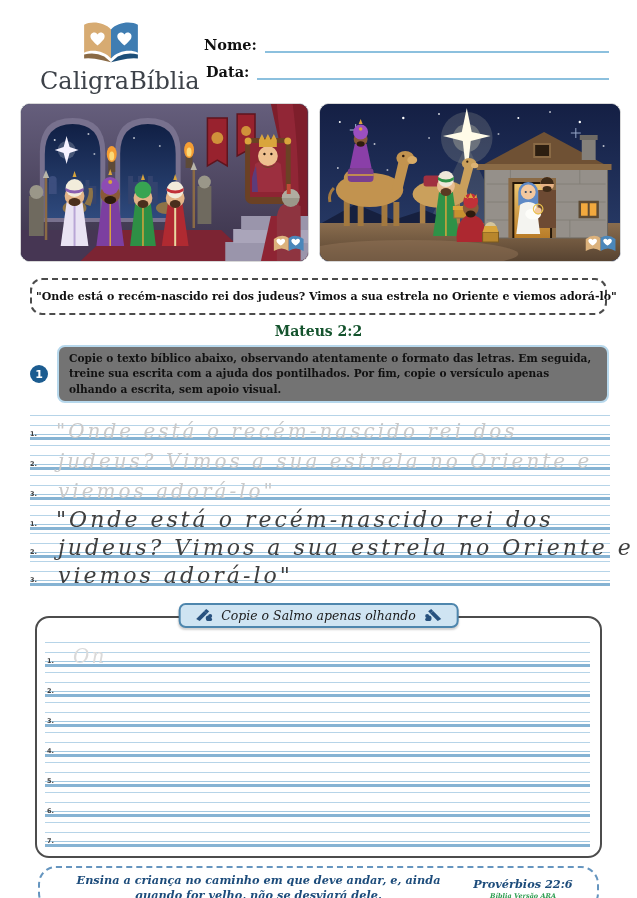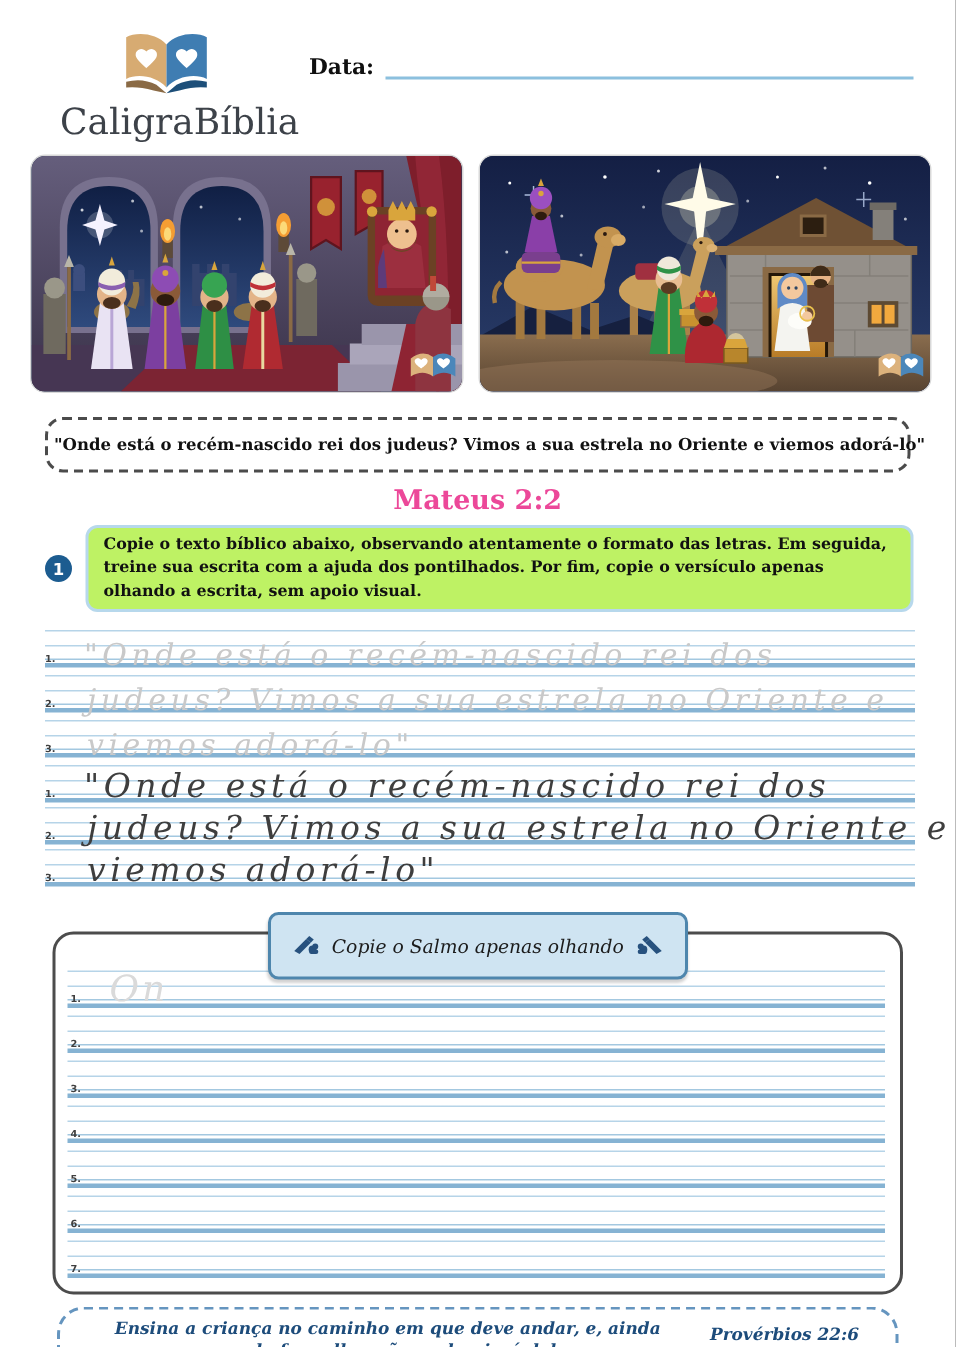--- a/index.html
+++ b/index.html
@@ -20,27 +20,27 @@
   
   .images-row{display:flex;gap:10px;margin:8px 16px 0 20px;}
   .img-card{height:157px;border-radius:10px;overflow:hidden;border:1px solid #d8d8d8;background:#1c2b4e;}
   .img-card.left{width:289px;}
   .img-card.right{width:303px;}
   .img-card svg{display:block;width:100%;height:100%;}
 
   
   .quote-box{margin:16px 30px 0;border:2px dashed #4b4b4b;border-radius:12px;padding:10px 4px;
              text-align:center;font-weight:bold;font-size:11px;white-space:nowrap;color:#111;}
-  .verse-ref{text-align:center;margin-top:8px;color:#ec4899;font-weight:bold;font-size:18px;}
+  .verse-ref{text-align:center;margin-top:8px;color:#14532d;font-weight:bold;font-size:14px;}
 
   
   .instruction{display:flex;align-items:center;gap:9px;margin:6px 28px 0 30px;}
   .badge{width:18px;height:18px;border-radius:50%;background:#1c5c90;color:#fff;flex:none;
          font:bold 11px "DejaVu Sans",sans-serif;display:flex;align-items:center;justify-content:center;}
-  .instr-box{flex:1;background:#bef264;border:2px solid #b7d8ec;border-radius:8px;padding:4px 10px;
+  .instr-box{flex:1;background:#737373;border:2px solid #b7d8ec;border-radius:8px;padding:4px 10px;
              font-weight:bold;font-size:10.6px;line-height:1.45;color:#111;}
 
   
   .practice{margin:8px 27px 0 30px;}
   .practice.trace{margin-top:2px;}
   .rule-row{position:relative;
       background-image:linear-gradient(#b6d4e8,#b6d4e8),linear-gradient(#b6d4e8,#b6d4e8),
                        linear-gradient(#a3c8e0,#a3c8e0),linear-gradient(#86b3d3,#86b3d3);
       background-repeat:no-repeat;
       background-size:100% 1px,100% 1px,100% 1px,100% 3px;}
@@ -48,28 +48,28 @@
   .trace .rule-row{height:28px;background-position:0 2px,0 12px,0 21px,0 24px;}
   .row-num{position:absolute;left:0;bottom:3px;font:bold 6.5px "DejaVu Sans",sans-serif;color:#3f3f3f;}
   .row-text{position:absolute;left:28px;bottom:0;white-space:nowrap;font-style:italic;line-height:1;}
   .row-text.indent{left:26px;}
   .model-text{font-size:20px;color:#c9c9c9;letter-spacing:3px;}
   .trace-text{font-size:22px;color:#3e3e3e;letter-spacing:3px;}
 
   
   .copy-section{position:relative;margin:29px 35px 0;}
   .copy-tab{position:absolute;top:-13px;left:50%;transform:translateX(-50%);background:#cfe4f2;
-            border:2px solid #4e86ad;border-radius:7px;padding:13px 14px;display:flex;align-items:center;
+            border:2px solid #4e86ad;border-radius:7px;padding:3px 14px;display:flex;align-items:center;
             gap:9px;z-index:2;font-style:italic;font-size:12.5px;color:#1b1b1b;white-space:nowrap;
             box-shadow:0 2px 2px rgba(0,0,0,.18);}
   .copy-tab svg{display:block;}
   .copy-box{border:2px solid #4c4c4c;border-radius:14px;padding:20px 10px 8px 8px;background:#fff;}
   .copy-row{height:30px;background-position:0 4px,0 14px,0 23px,0 26px;}
   .copy-row .row-num{left:2px;}
-  .hint{position:absolute;left:28px;bottom:2px;font-style:italic;font-size:24px;color:#dadada;
+  .hint{position:absolute;left:28px;bottom:2px;font-style:italic;font-size:20px;color:#dadada;
         letter-spacing:2px;line-height:1;}
 
   
   .footer{margin:8px 38px 0;border:2px dashed #6595bf;border-radius:18px;padding:5px 14px;
           display:flex;align-items:center;}
   .footer-verse{flex:1;text-align:center;font-style:italic;font-weight:bold;font-size:11.3px;
                 color:#1d4c7b;line-height:1.35;max-width:420px;margin:0 auto;}
   .footer-refblock{width:120px;text-align:center;}
   .footer-refblock .ref{font-style:italic;font-weight:bold;font-size:11.3px;color:#1d4c7b;}
   .footer-refblock .ver{font-style:italic;font-weight:bold;font-size:6.5px;color:#2f9e52;margin-top:1px;}
@@ -85,20 +85,24 @@
         <path d="M37,10 C30,2 16,1 9,5 L9,34 C17,30 30,32 37,40 Z" fill="#d7ab72"></path>
         <path d="M37,10 C44,2 58,1 65,5 L65,34 C57,30 44,32 37,40 Z" fill="#3f7db2"></path>
         <path d="M9,36 Q20,33 30,38 L37,44 L28,42 Q17,39 9,40 Z" fill="#8a6a45"></path>
         <path d="M65,36 Q54,33 44,38 L37,44 L46,42 Q57,39 65,40 Z" fill="#1d4f79"></path>
         <path d="M23,15 c-3,-4 -9,-1 -7,4 c1.5,3 7,7.5 7,7.5 c0,0 5.5,-4.5 7,-7.5 c2,-5 -4,-8 -7,-4 Z" fill="#fff"></path>
         <path d="M51,15 c-3,-4 -9,-1 -7,4 c1.5,3 7,7.5 7,7.5 c0,0 5.5,-4.5 7,-7.5 c2,-5 -4,-8 -7,-4 Z" fill="#fff"></path>
       </svg>
       <div class="brand-text">CaligraBíblia</div>
     </div>
     <div class="fields">
+      <div class="field-row">
+        <span class="field-label">Nome:</span>
+        <span class="field-line"></span>
+      </div>
       <div class="field-row data">
         <span class="field-label">Data:</span>
         <span class="field-line"></span>
       </div>
     </div>
   </div>
 
   <div class="images-row">
     <figure class="img-card left" style="margin:0">
       <svg viewBox="0 0 289 157" preserveAspectRatio="none">

